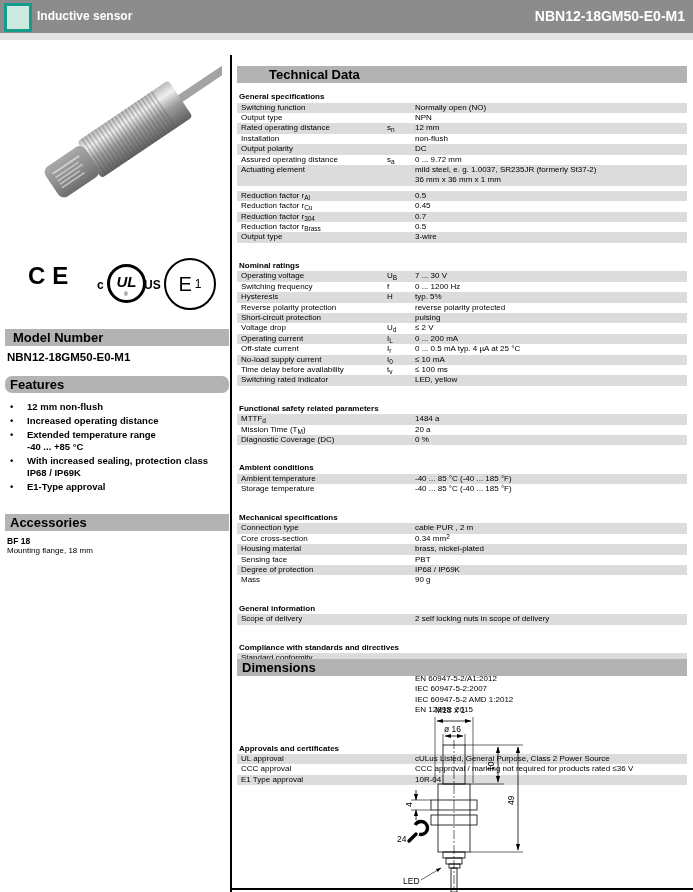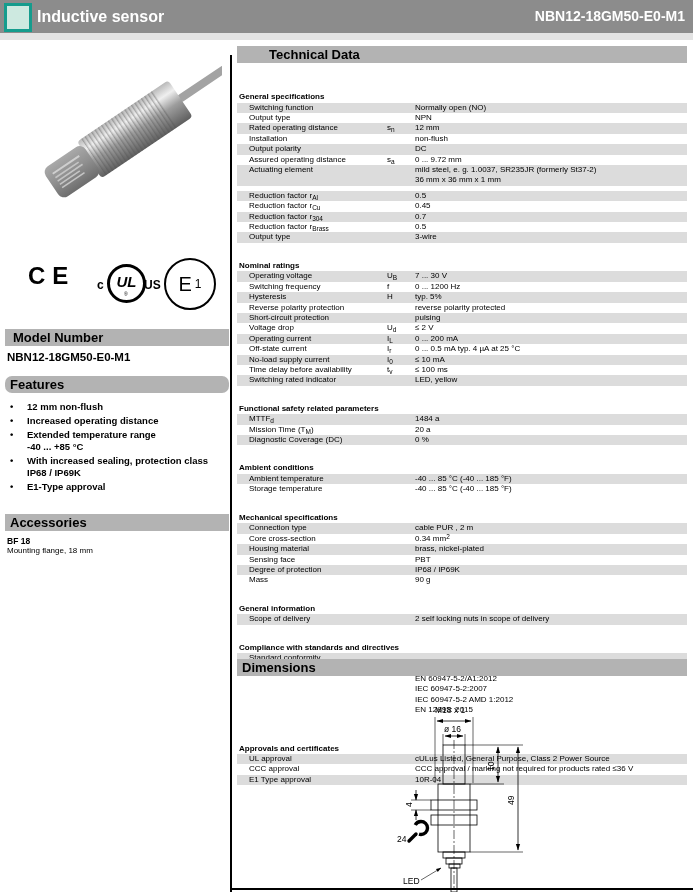--- a/index.html
+++ b/index.html
@@ -3,21 +3,21 @@
 <meta charset="utf-8">
 <style>
   html,body{margin:0;padding:0;}
   body{
     width:693px;height:892px;position:relative;background:#fff;
     font-family:"Liberation Sans", sans-serif;color:#000;overflow:hidden;
   }
   
   .top-header{position:absolute;left:0;top:0;width:693px;height:33px;background:#8c8c8c;}
   .brand-box{position:absolute;left:4px;top:3px;width:22px;height:23px;background:#cde9e0;border:3px solid #159c8d;}
-  .hdr-title{position:absolute;left:37px;top:0;line-height:33px;font-size:16px;font-weight:bold;color:#fff;}
+  .hdr-title{position:absolute;left:37px;top:0;line-height:33px;font-size:12px;font-weight:bold;color:#fff;}
   .hdr-part{position:absolute;right:8px;top:0;line-height:33px;font-size:14px;font-weight:bold;color:#fff;}
   .substrip{position:absolute;left:0;top:33px;width:693px;height:7px;background:#e3e3e3;}
 
   
   .vline{position:absolute;left:230px;top:55px;width:2px;height:837px;background:#000;}
   .bottomline{position:absolute;left:230px;top:888px;width:463px;height:2px;background:#000;}
 
   
   .lbar{position:absolute;left:5px;width:224px;height:17px;background:#b3b3b3;
         font-size:13px;font-weight:bold;line-height:17px;padding-left:5px;box-sizing:border-box;}
@@ -45,21 +45,21 @@
   .feat-text{width:192px;}
   .acc-list{position:absolute;left:7px;top:536px;width:215px;}
   .acc-name{font-size:8.5px;font-weight:bold;line-height:10px;}
   .acc-desc{font-size:8px;line-height:10px;}
 
   
   .tech-table{position:absolute;left:237px;top:74px;width:450px;font-size:8px;}
   .sec-title{font-weight:bold;line-height:10.5px;padding-left:2px;margin-top:18px;}
   .spec-row{display:flex;align-items:flex-start;min-height:10.4px;line-height:10.4px;}
   .spec-row.gray{background:#dcdcdc;}
-  .spec-label{padding-left:12px;width:150px;flex:none;box-sizing:border-box;}
+  .spec-label{padding-left:4px;width:150px;flex:none;box-sizing:border-box;}
   .spec-label.ind{padding-left:30px;}
   .spec-symbol{width:28px;flex:none;}
   .spec-value{flex:1;}
   .spacer{height:5px;}
   .bigspacer{height:10px;}
   sub{font-size:6.5px;vertical-align:-2px;line-height:0;}
   sup{font-size:6.5px;vertical-align:2px;line-height:0;}
 
   
   .dim-svg{position:absolute;left:383px;top:700px;}
@@ -152,21 +152,21 @@
 
 <div class="lbar" style="top:514px;">Accessories</div>
 <div class="acc-list">
     <div class="acc-name">BF 18</div>
     <div class="acc-desc">Mounting flange, 18 mm</div>
   </div>
 
 <div class="vline"></div>
 <div class="bottomline"></div>
 
-<div class="rbar" style="top:46px;padding-left:32px;">Technical Data</div>
+<div class="rbar" style="top:66px;padding-left:32px;">Technical Data</div>
 <div class="tech-table">
     <div class="sec-title">General specifications</div>
     <div class="spec-row gray">
       <div class="spec-label">Switching function</div>
       <div class="spec-symbol"></div>
       <div class="spec-value">Normally open (NO)</div>
     </div>
     <div class="spec-row">
       <div class="spec-label">Output type</div>
       <div class="spec-symbol"></div>

